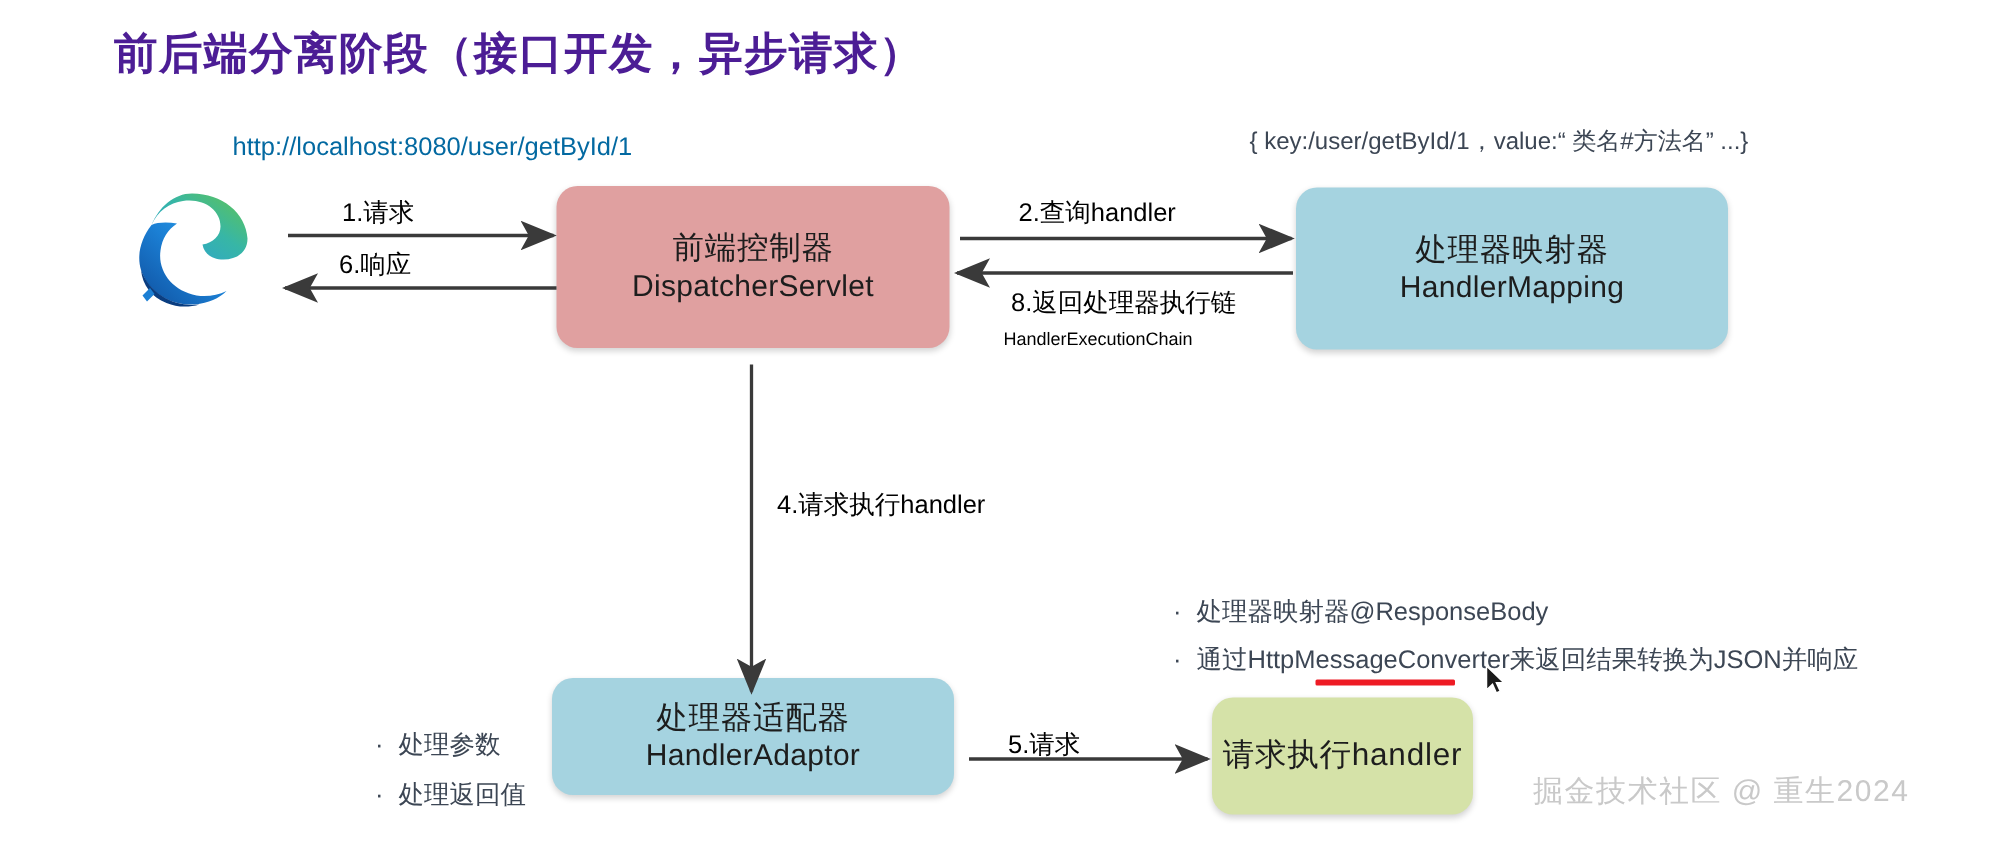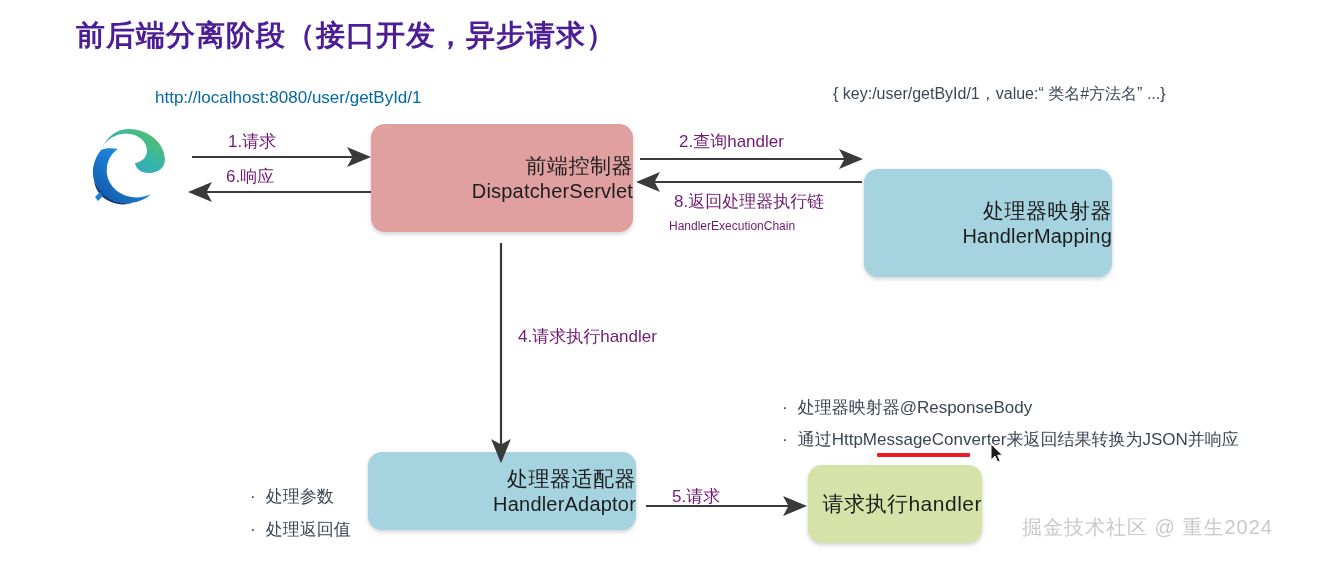--- a/index.html
+++ b/index.html
@@ -29,49 +29,49 @@
     letter-spacing: 1px;
     white-space: nowrap;
   }
 
   
   .node {
     position: absolute;
     border-radius: 14px;
     display: flex;
     flex-direction: column;
-    align-items: flex-end;
+    align-items: center;
     justify-content: center;
     box-shadow: 0 2px 4px rgba(0,0,0,0.18);
     color: #1d1d1d;
     text-align: center;
     line-height: 1.22;
   }
   .node .cn {
     font-size: 21px;
     letter-spacing: 0.5px;
   }
   .node .en {
     font-size: 20px;
     letter-spacing: 0.2px;
   }
   .node-pink   { background: #e0a0a0; }
   .node-blue   { background: #a5d3e0; }
   .node-green  { background: #d5e2a8; }
 
   #node-dispatcher { left: 371px; top: 124px;  width: 262px; height: 108px; }
-  #node-mapping    { left: 864px; top: 125px;  width: 248px; height: 108px; margin-top: 44px; }
+  #node-mapping    { left: 864px; top: 125px;  width: 288px; height: 108px; }
   #node-adaptor    { left: 368px; top: 452px;  width: 268px; height: 78px; }
   #node-handler    { left: 808px; top: 465px;  width: 174px; height: 78px;  }
   #node-handler .cn { font-size: 21px; }
 
   
   .lbl {
     position: absolute;
-    color: #701a75;
+    color: #000000;
     white-space: nowrap;
   }
   .lbl-url      { left: 155px; top: 88px;  font-size: 17px; color: #0369a1; }
   .lbl-kv       { left: 833px; top: 84px;  font-size: 16px; color: #3c4654; }
   .lbl-1        { left: 228px; top: 130px; font-size: 17px; }
   .lbl-6        { left: 226px; top: 165px; font-size: 17px; }
   .lbl-2        { left: 679px; top: 130px; font-size: 17px; }
   .lbl-3        { left: 674px; top: 190px; font-size: 17px; }
   .lbl-3b       { left: 669px; top: 219px; font-size: 12px; text-align: right; }
   .lbl-4        { left: 518px; top: 325px; font-size: 17px; }

